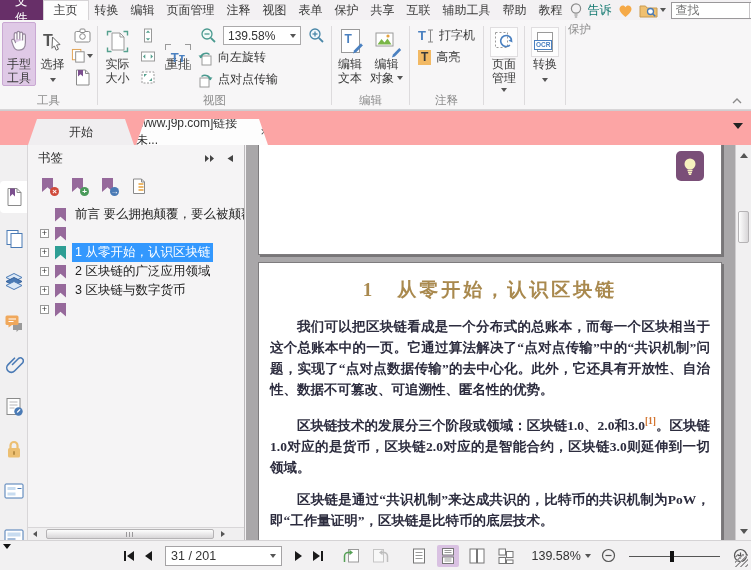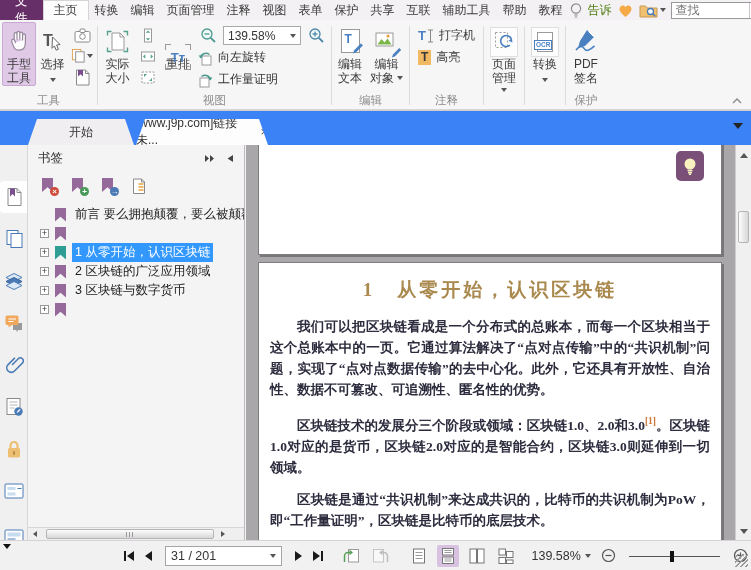--- a/index.html
+++ b/index.html
@@ -5,21 +5,21 @@
 * { margin:0; padding:0; box-sizing:border-box; }
 html,body { width:751px; height:570px; overflow:hidden; font-family:"Liberation Sans","DejaVu Sans",sans-serif; }
 .app { position:relative; width:751px; height:570px; background:#f3f1f3; font-size:12px; color:#333; overflow:hidden; }
 
 
 .menubar { position:absolute; left:0; top:0; width:751px; height:20px; background:#f3f1f3; display:flex; align-items:stretch; }
 .file-btn { background:#672f68; color:#fff; padding:0 15px; display:flex; align-items:center; font-size:12.5px; cursor:default; }
 .menu-item { padding:0 6px; display:flex; align-items:center; color:#3a3a3a; white-space:nowrap; }
 .menu-item.active { background:#fdfdfd; border:1px solid #d6d4d6; border-bottom:none; padding:0 10px; }
 .menu-right { margin-left:auto; display:flex; align-items:center; gap:5px; padding-right:3px; }
-.tellme { color:#4d7c0f; white-space:nowrap; overflow:hidden; max-width:26px; }
+.tellme { color:#0f766e; white-space:nowrap; overflow:hidden; max-width:26px; }
 .find-box { display:flex; align-items:center; background:#fff; border:1px solid #9a989a; height:17px; width:92px; }
 .find-input { border:none; outline:none; flex:1; min-width:0; font-size:12px; padding:0 4px; font-family:inherit; }
 .find-go { width:13px; height:100%; border-left:1px solid #c8c6c8; display:flex; align-items:center; justify-content:center; }
 .mini-caret { width:0; height:0; border-left:3px solid transparent; border-right:3px solid transparent; border-top:4px solid #555; display:inline-block; }
 
 
 .ribbon { position:absolute; left:0; top:20px; width:751px; height:90px; background:#f7f6f7; border-bottom:1px solid #d8d6d8; display:flex; align-items:stretch; padding:2px 2px 0 2px; }
 .rgroup { display:flex; flex-direction:column; }
 .rg-body { flex:1; display:flex; align-items:flex-start; }
 .rg-label { height:16px; line-height:15px; text-align:center; color:#8c8c8c; font-size:11.5px; }
@@ -44,21 +44,21 @@
 .reflow-t { color:#4a80c0; font-weight:bold; font-size:13px; }
 .icpage { position:relative; width:19px; height:24px; border:1px solid #9a9a9a; background:#fff; }
 .icpage .tchar { position:absolute; left:3px; top:2px; color:#4a80c0; font-weight:bold; font-size:12px; }
 .icpage .pen { position:absolute; right:-6px; bottom:-3px; }
 .ocr-badge { position:absolute; left:-4px; bottom:1px; font-size:6.5px; line-height:8px; color:#4a80c0; border:1px solid #4a80c0; background:#fff; padding:0 1px; font-weight:bold; }
 .tw-t { color:#4a80c0; font-weight:bold; font-size:13px; }
 .hl-t { background:#f2b964; color:#3a3a3a; font-weight:bold; font-size:12px; padding:0 3px; line-height:15px; }
 .ribbon-collapse { position:absolute; right:8px; bottom:4px; }
 
 
-.tabbar { position:absolute; left:0; top:110px; width:751px; height:35px; background:#3b82f6; border-top:1px solid #cfcdcf; }
+.tabbar { position:absolute; left:0; top:110px; width:751px; height:35px; background:#fca5a5; border-top:1px solid #cfcdcf; }
 .doc-tab { position:absolute; bottom:0; height:26px; display:flex; align-items:center; justify-content:center; gap:8px; font-size:12px; color:#333; clip-path:polygon(9px 0, calc(100% - 9px) 0, 100% 100%, 0 100%); }
 .doc-tab.inactive { left:28px; width:106px; background:#f0eef0; }
 .doc-tab.activet { left:136px; width:132px; background:#fdfdfd; }
 .tab-close { color:#444; font-size:13px; line-height:12px; }
 .tabbar-caret { position:absolute; right:8px; top:12px; width:0; height:0; border-left:5px solid transparent; border-right:5px solid transparent; border-top:6px solid #222; }
 
 
 .main { position:absolute; left:0; top:145px; width:751px; height:395px; }
 .strip { position:absolute; left:0; top:0; width:28px; height:395px; background:#f1f0f1; border-right:1px solid #d8d6d8; overflow:hidden; }
 .strip-btn { position:absolute; left:0; width:28px; height:32px; display:flex; align-items:center; justify-content:center; }
@@ -303,21 +303,21 @@
             <span>向左旋转</span>
           </div>
           <div class="zrow">
             <span>
                 <svg width="17" height="16" viewBox="0 0 17 16">
                   <rect x="3" y="6" width="9" height="9" fill="#fff" stroke="#9a9a9a"></rect>
                   <path d="M13.5 8 a5.5 5 0 0 0 -9 -3.5" fill="none" stroke="#4a9a8f" stroke-width="1.4"></path>
                   <path d="M15.5 5.5 l-2.5 3 -2 -3.2 z" fill="#4a9a8f"></path>
                 </svg>
               </span>
-            <span>工作量证明</span>
+            <span>点对点传输</span>
           </div>
         </div>
       </div>
       <div class="rg-label">视图</div>
     </div>
     <div class="rsep"></div>
 
     <div class="rgroup">
       <div class="rg-body">
         <div class="bb">
@@ -420,35 +420,20 @@
           <div class="bl">
               <div>转换</div>
               <div><span class="mini-caret"></span></div>
             </div>
         </div>
       </div>
     </div>
     <div class="rsep"></div>
 
     <div class="rgroup">
-      <div class="rg-body">
-        <div class="bb">
-          <div class="bi">
-              <svg width="28" height="26" viewBox="0 0 28 26">
-                <path d="M15 2 l7 7 -9 9 -7 2 2 -7 z" fill="#4a80c0"></path>
-                <path d="M16.6 3.6 l5 5" stroke="#fff" stroke-width="1"></path>
-                <path d="M4 22 c3.5 -4.5 6.5 -4.5 8.5 -1.2 s5.5 1.2 10 -3" fill="none" stroke="#4a80c0" stroke-width="1.6"></path>
-              </svg>
-            </div>
-          <div class="bl">
-              <div>PDF</div>
-              <div>签名</div>
-            </div>
-        </div>
-      </div>
       <div class="rg-label">保护</div>
     </div>
 
     <span class="ribbon-collapse">
         <svg width="12" height="8" viewBox="0 0 12 8">
           <path d="M2 6 L6 2 L10 6" stroke="#8a8a8a" fill="none" stroke-width="1.4"></path>
         </svg>
       </span>
   </div>
 

